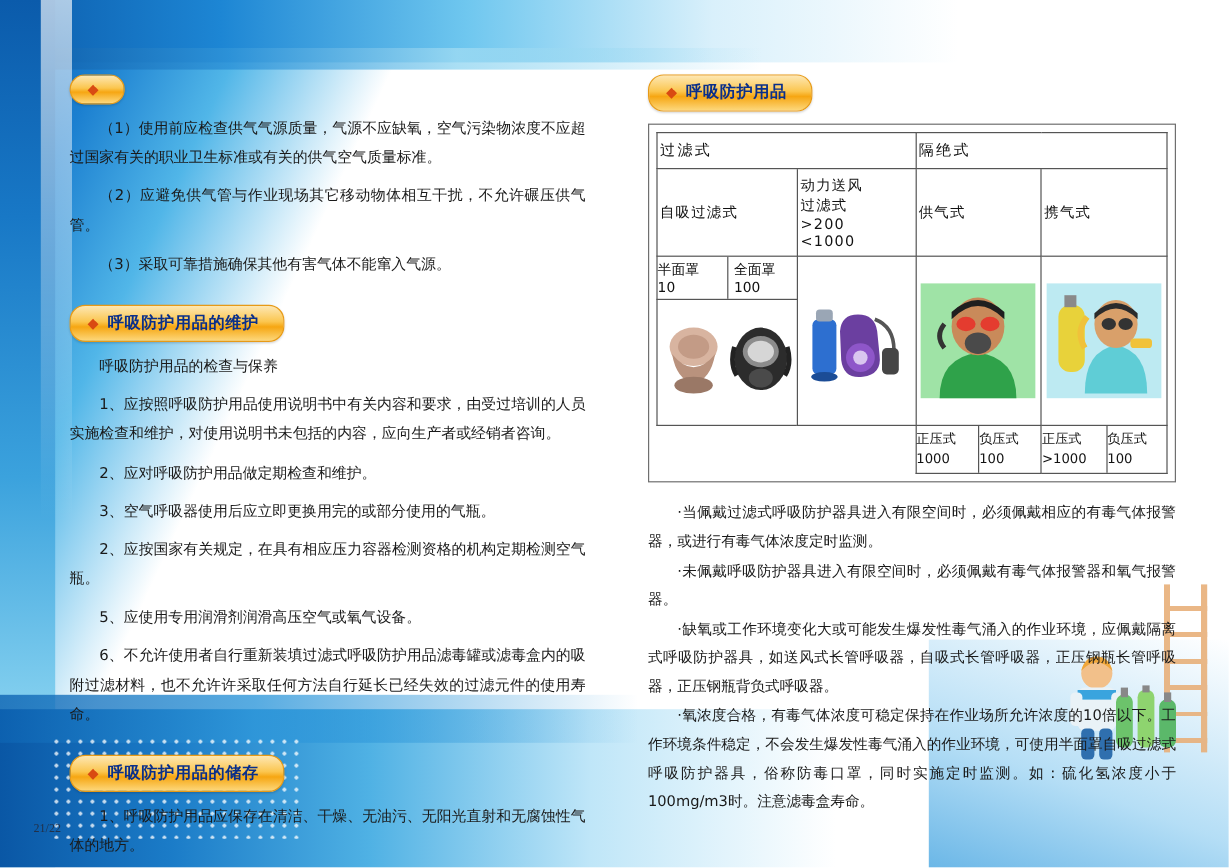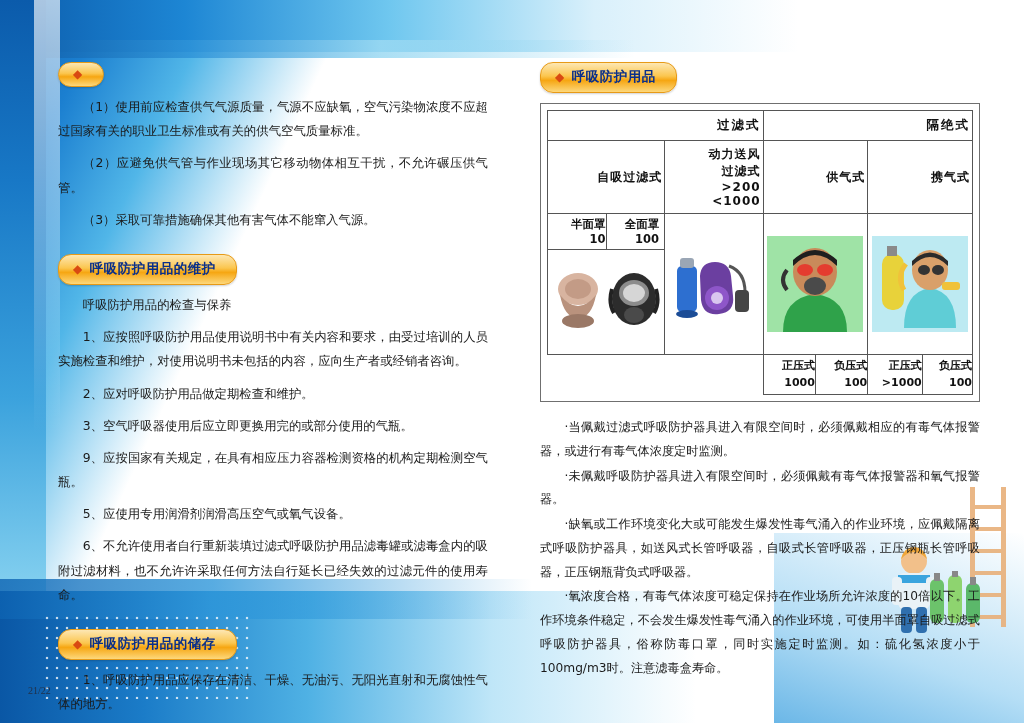--- a/index.html
+++ b/index.html
@@ -95,22 +95,22 @@
     margin-top:10px;
     border:1px solid #6f6f6f;
     background:#fff;
     padding:6px;
   }
   table.ppe{
     width:100%;border-collapse:collapse;
     font-size:11.5px;color:#111;
   }
   table.ppe td,table.ppe th{
-    border:1px solid #555;text-align:right;vertical-align:middle;
-    padding:4px 2px;font-weight:bold;
+    border:1px solid #555;text-align:left;vertical-align:middle;
+    padding:4px 2px;font-weight:normal;
   }
   table.ppe .hd{font-size:12.5px;letter-spacing:2px;padding:6px 2px;}
   table.ppe .hd2{font-size:12px;letter-spacing:1px;padding:5px 2px;}
   .numcell{font-size:11px;line-height:1.5;}
   .imgcell{height:96px;padding:2px;}
   .bulletlist{margin-top:14px;}
   .bullet{
     font-size:12.2px;color:#1a1a1a;line-height:1.95;text-align:justify;
     margin:0 0 1px 0;text-indent:2em;
   }
@@ -168,21 +168,21 @@
 
     <div class="pill">
       <span class="dia">◆</span>
       <span>呼吸防护用品的维护</span>
     </div>
 
     <p class="para indent">呼吸防护用品的检查与保养</p>
     <p class="para indent">1、应按照呼吸防护用品使用说明书中有关内容和要求，由受过培训的人员实施检查和维护，对使用说明书未包括的内容，应向生产者或经销者咨询。</p>
     <p class="para indent">2、应对呼吸防护用品做定期检查和维护。</p>
     <p class="para indent">3、空气呼吸器使用后应立即更换用完的或部分使用的气瓶。</p>
-    <p class="para indent">9、应按国家有关规定，在具有相应压力容器检测资格的机构定期检测空气瓶。</p>
+    <p class="para indent">2、应按国家有关规定，在具有相应压力容器检测资格的机构定期检测空气瓶。</p>
     <p class="para indent">5、应使用专用润滑剂润滑高压空气或氧气设备。</p>
     <p class="para indent">6、不允许使用者自行重新装填过滤式呼吸防护用品滤毒罐或滤毒盒内的吸附过滤材料，也不允许许采取任何方法自行延长已经失效的过滤元件的使用寿命。</p>
 
     <div class="blockgap"></div>
 
     <div class="pill">
       <span class="dia">◆</span>
       <span>呼吸防护用品的储存</span>
     </div>
 

